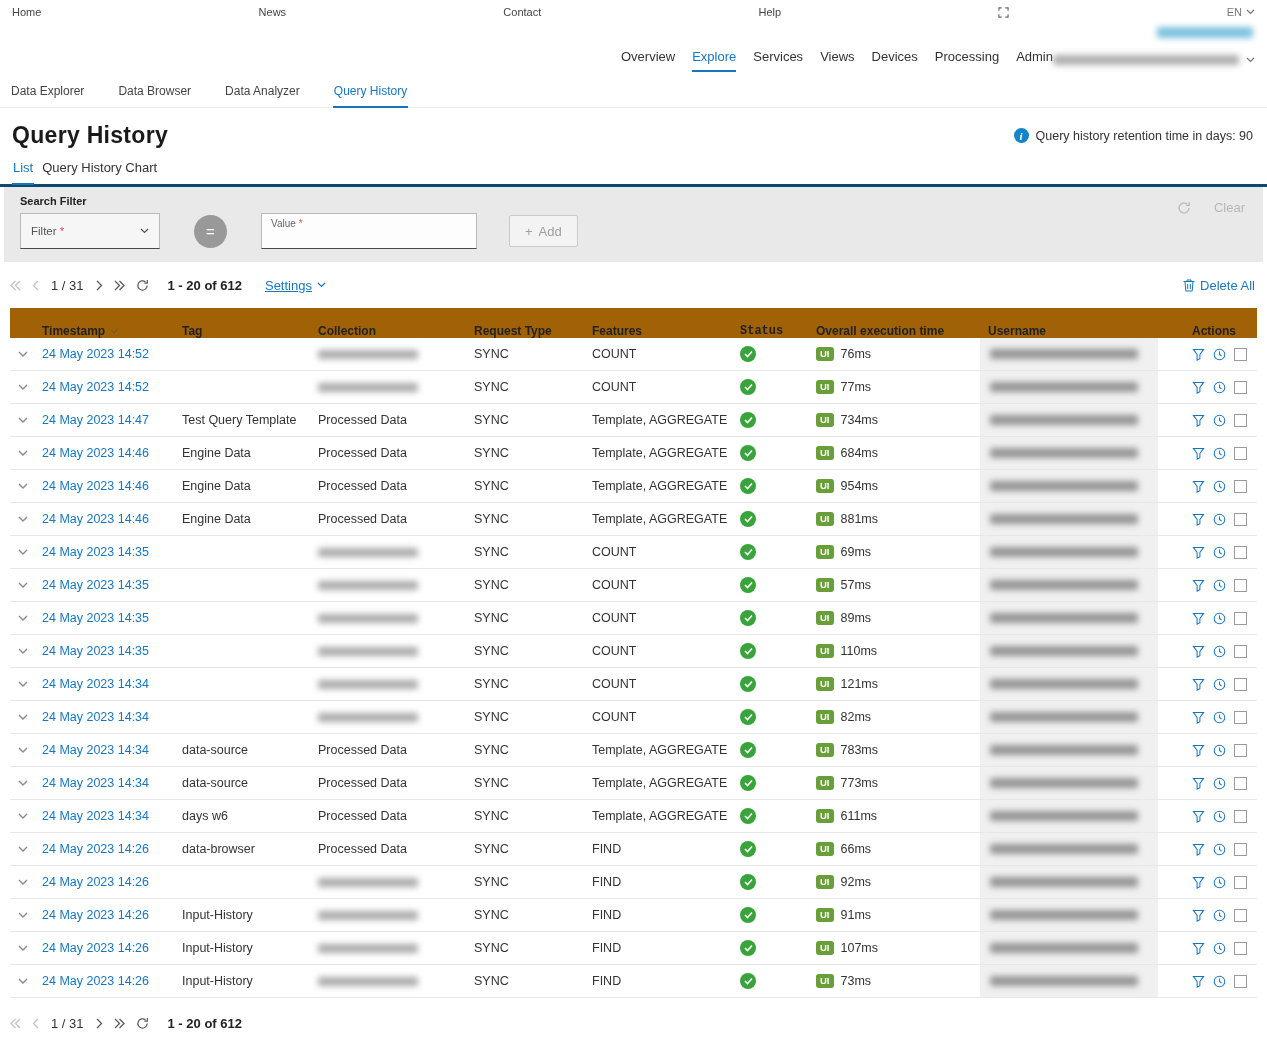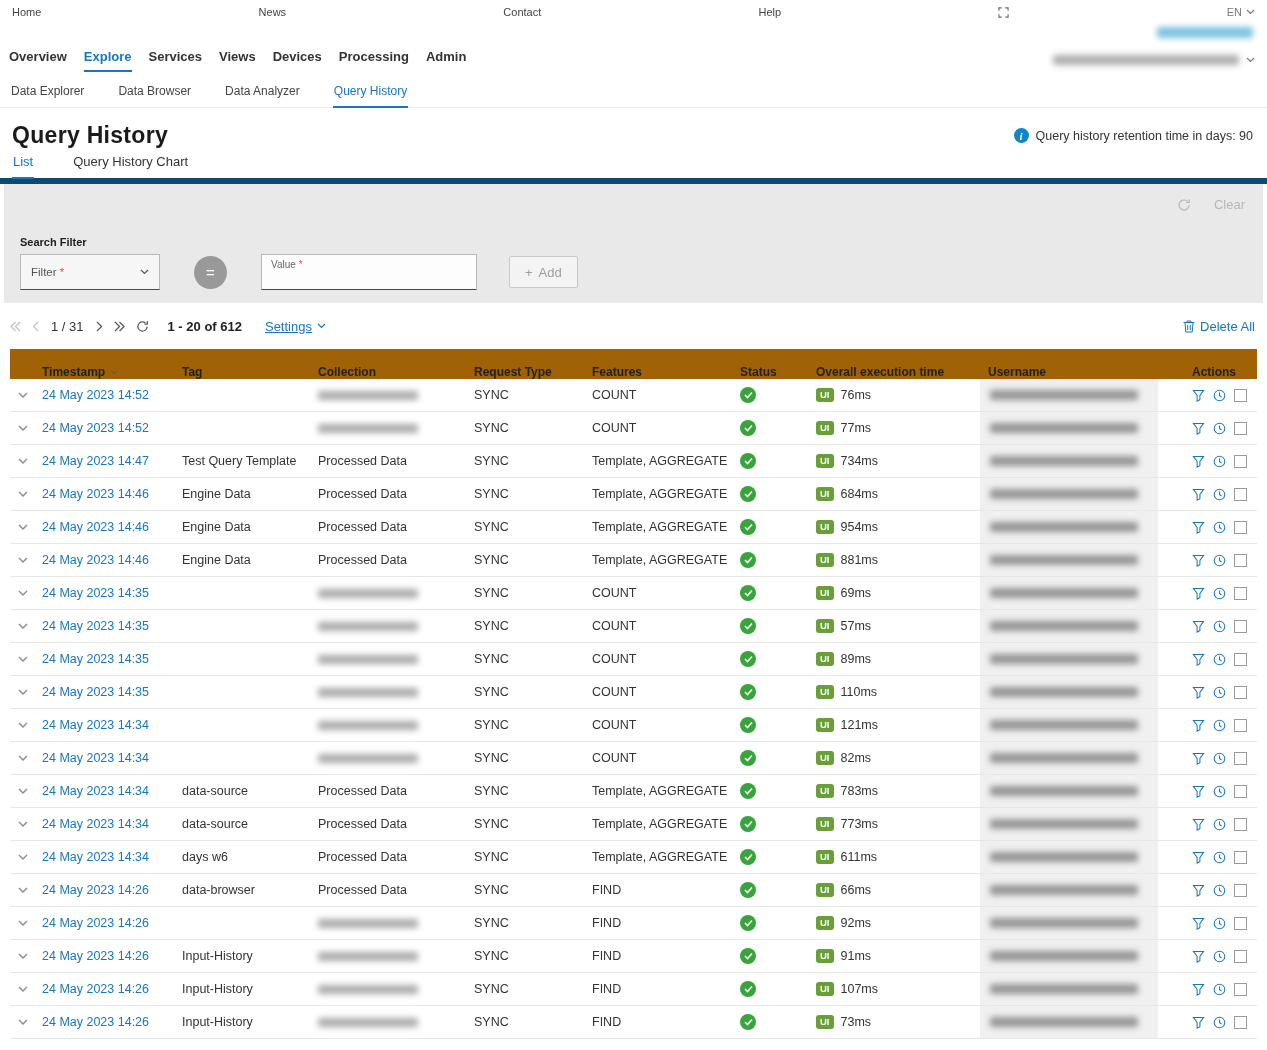--- a/index.html
+++ b/index.html
@@ -22,48 +22,48 @@
   .utility a{color:#444;}
   .icon-btn{display:inline-flex;color:#666;cursor:pointer;}
   .lang{display:inline-flex;align-items:center;gap:4px;color:#777;cursor:pointer;}
 
   .user-line{display:flex;justify-content:flex-end;align-items:center;height:22px;padding:2px 14px 0;}
   .redact-bar{display:inline-block;border-radius:2px;filter:blur(3px);}
   .user-redact-top{width:96px;height:11px;background:#66b7d9;opacity:.85;}
   .tenant-redact{width:186px;height:10px;background:#9a9a9a;opacity:.8;}
 
   
-  .nav-row{display:flex;justify-content:space-between;align-items:flex-end;padding:0 12px 0 9px;height:30px;font-weight:bold;}
+  .nav-row{display:flex;justify-content:flex-end;align-items:flex-end;padding:0 12px 0 9px;height:30px;}
   .nav{display:flex;gap:17px;}
   .nav-item{padding:4px 0 8px;font-size:13px;color:#333;position:relative;cursor:pointer;}
   .nav-item.active{color:var(--accent);}
   .nav-item.active::after{content:"";position:absolute;left:0;right:0;bottom:0;height:2px;background:var(--accent);}
   .tenant{display:flex;align-items:center;gap:7px;color:#888;padding-bottom:7px;cursor:pointer;}
 
   
   .subnav{display:flex;gap:32px;padding:0 12px 0 10px;border-bottom:1px solid #ececec;margin-top:3px;}
   .subnav-item{font-size:12px;color:#444;padding:9px 1px;position:relative;cursor:pointer;}
   .subnav-item.active{color:var(--accent);}
   .subnav-item.active::after{content:"";position:absolute;left:0;right:0;bottom:-1px;height:2px;background:var(--accent);}
 
   
   .page-head{display:flex;justify-content:space-between;align-items:center;padding:14px 14px 0 12px;}
   h1{margin:0;font-size:23px;font-weight:700;color:#1a1a1a;letter-spacing:.3px;}
   .retention{display:flex;align-items:center;gap:7px;font-size:12.5px;color:#333;}
   .info-dot{width:15px;height:15px;border-radius:50%;background:var(--info);color:#fff;display:inline-flex;align-items:center;justify-content:center;font-family:"Liberation Serif",serif;font-style:italic;font-weight:bold;font-size:11px;flex:none;}
 
   
-  .view-tabs{display:flex;gap:38px;padding:0 12px;margin-top:1px;border-bottom:6px solid #0c4a6e;}
+  .view-tabs{display:flex;gap:7px;padding:0 12px;margin-top:7px;border-bottom:3px solid #0c4a6e;}
   .view-tab{font-size:13px;color:#333;padding:4px 1px 9px;position:relative;cursor:pointer;}
   .view-tab.active{color:var(--accent);}
   .view-tab.active::after{content:"";position:absolute;left:0;right:0;bottom:-1px;height:2px;background:var(--accent);}
 
   
   .filter-panel{margin:0 4px;background:#e9e9e9;padding:8px 16px 13px 16px;position:relative;}
-  .fp-legend{font-size:11px;font-weight:bold;color:#222;margin-bottom:6px;margin-top:44px;}
+  .fp-legend{font-size:11px;font-weight:bold;color:#222;margin-bottom:6px;}
   .fp-row{display:flex;align-items:center;gap:6px;}
   .fp-select{width:140px;height:36px;background:#f6f6f6;border:1px solid #b9b9b9;border-bottom-color:#4a4a4a;display:flex;align-items:center;justify-content:space-between;padding:0 10px;font-size:11.5px;color:#555;cursor:pointer;}
   .req{color:#d9534f;}
   .fp-eq{width:33px;height:33px;border-radius:50%;background:#999;color:#fff;font-size:15px;display:flex;align-items:center;justify-content:center;margin:0 28px;cursor:pointer;flex:none;}
   .fp-value{width:216px;height:36px;background:#fdfdfd;border:1px solid #b9b9b9;border-bottom-color:#4a4a4a;position:relative;}
   .fp-value .float-label{position:absolute;top:4px;left:9px;font-size:10px;color:#666;}
   .fp-value input{position:absolute;left:8px;right:8px;bottom:1px;height:17px;border:none;background:transparent;outline:none;font:inherit;font-size:12px;color:#333;}
   .fp-add{margin-left:26px;height:32px;padding:0 15px;background:#f3f3f3;border:1px solid #c9c9c9;border-radius:2px;color:#9e9e9e;font-size:13px;display:inline-flex;align-items:center;gap:6px;cursor:default;}
   .fp-clear{position:absolute;top:13px;right:18px;color:#b7b7b7;font-size:13px;display:flex;align-items:center;gap:23px;cursor:default;}
 
@@ -81,21 +81,21 @@
   .table{margin:8px 10px 0;}
   .thead{display:flex;background:#a16207;height:30px;align-items:flex-end;font-size:12px;font-weight:bold;color:#222;}
   .trow{display:flex;border-bottom:1px solid #e7e7e7;height:33px;background:#fff;}
   .cell{display:flex;align-items:center;padding:0 8px;white-space:nowrap;overflow:hidden;font-size:12.5px;flex:none;}
   .c-exp{width:26px;padding:0 0 0 8px;}
   .c-ts{width:138px;padding:0 6px;}
   .c-tag{width:136px;}
   .c-coll{width:156px;}
   .c-req{width:118px;}
   .c-feat{width:148px;}
-  .c-st{width:76px;}
+  .c-st{width:76px;font-family:Liberation Mono, monospace;}
   .c-time{width:172px;}
   .c-user{width:208px;padding:0;}
   .c-act{width:69px;gap:8px;padding:0 4px;}
   .thead .cell{font-size:12px;}
   .sort-caret{margin-left:5px;display:inline-flex;color:#555;}
   .chev{display:inline-flex;color:#8a8a8a;cursor:pointer;}
   .ts-link{color:var(--accent);}
   .check{width:16px;height:16px;border-radius:50%;background:var(--green);display:inline-flex;align-items:center;justify-content:center;flex:none;}
   .ui-badge{background:var(--badge);color:#fff;font-size:9.5px;font-weight:bold;padding:2px 4px;border-radius:3px;margin-right:7px;line-height:1;}
   .user-band{width:178px;height:100%;background:#f0f0f0;display:flex;align-items:center;padding-left:10px;}

